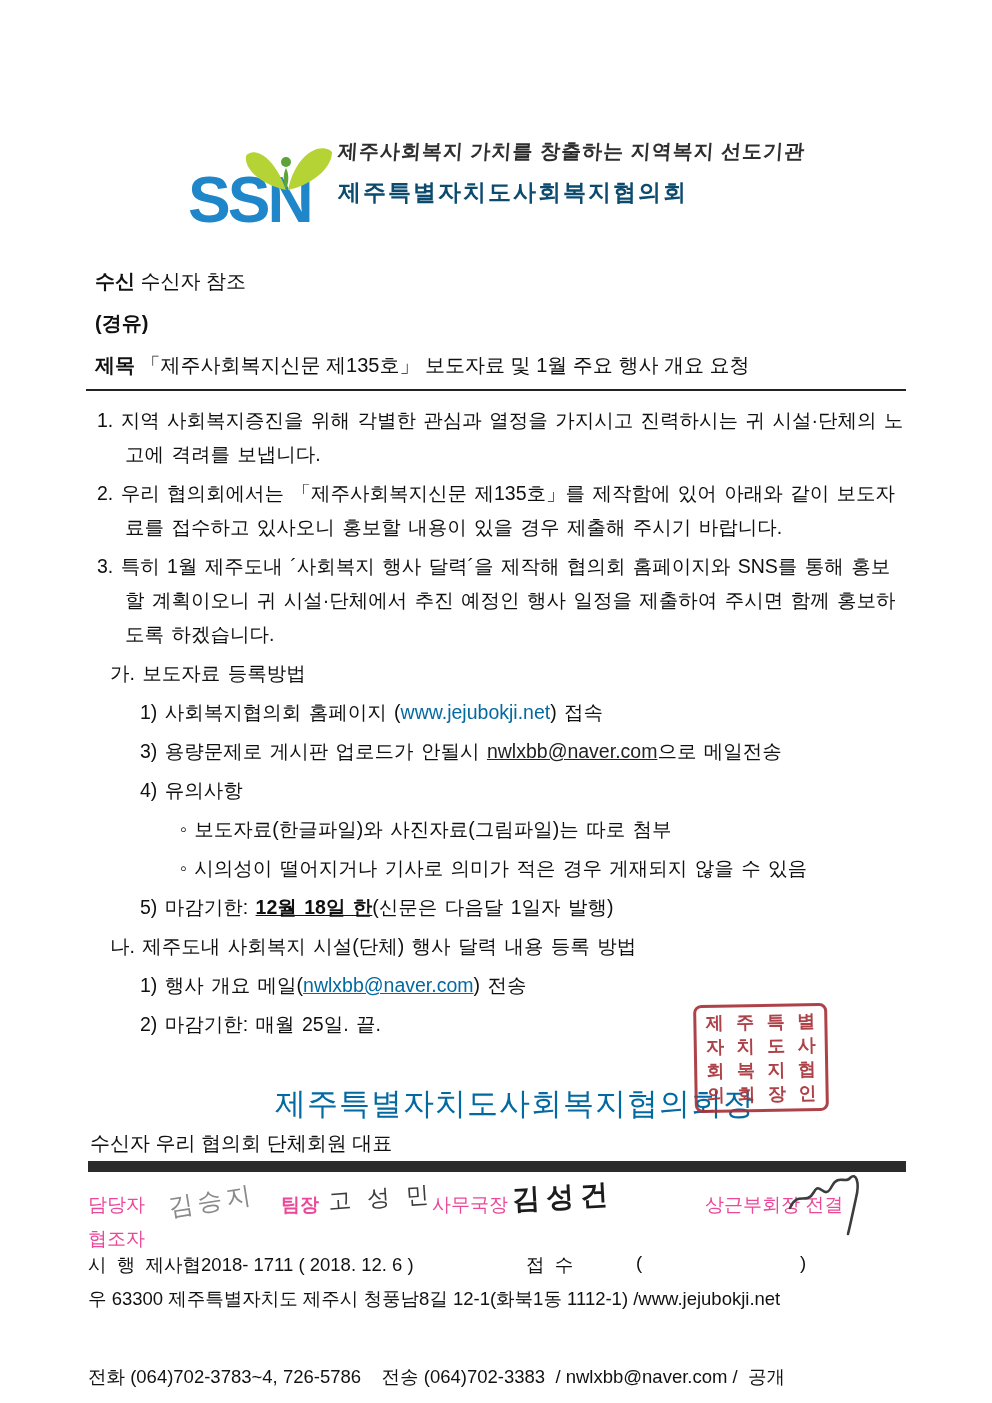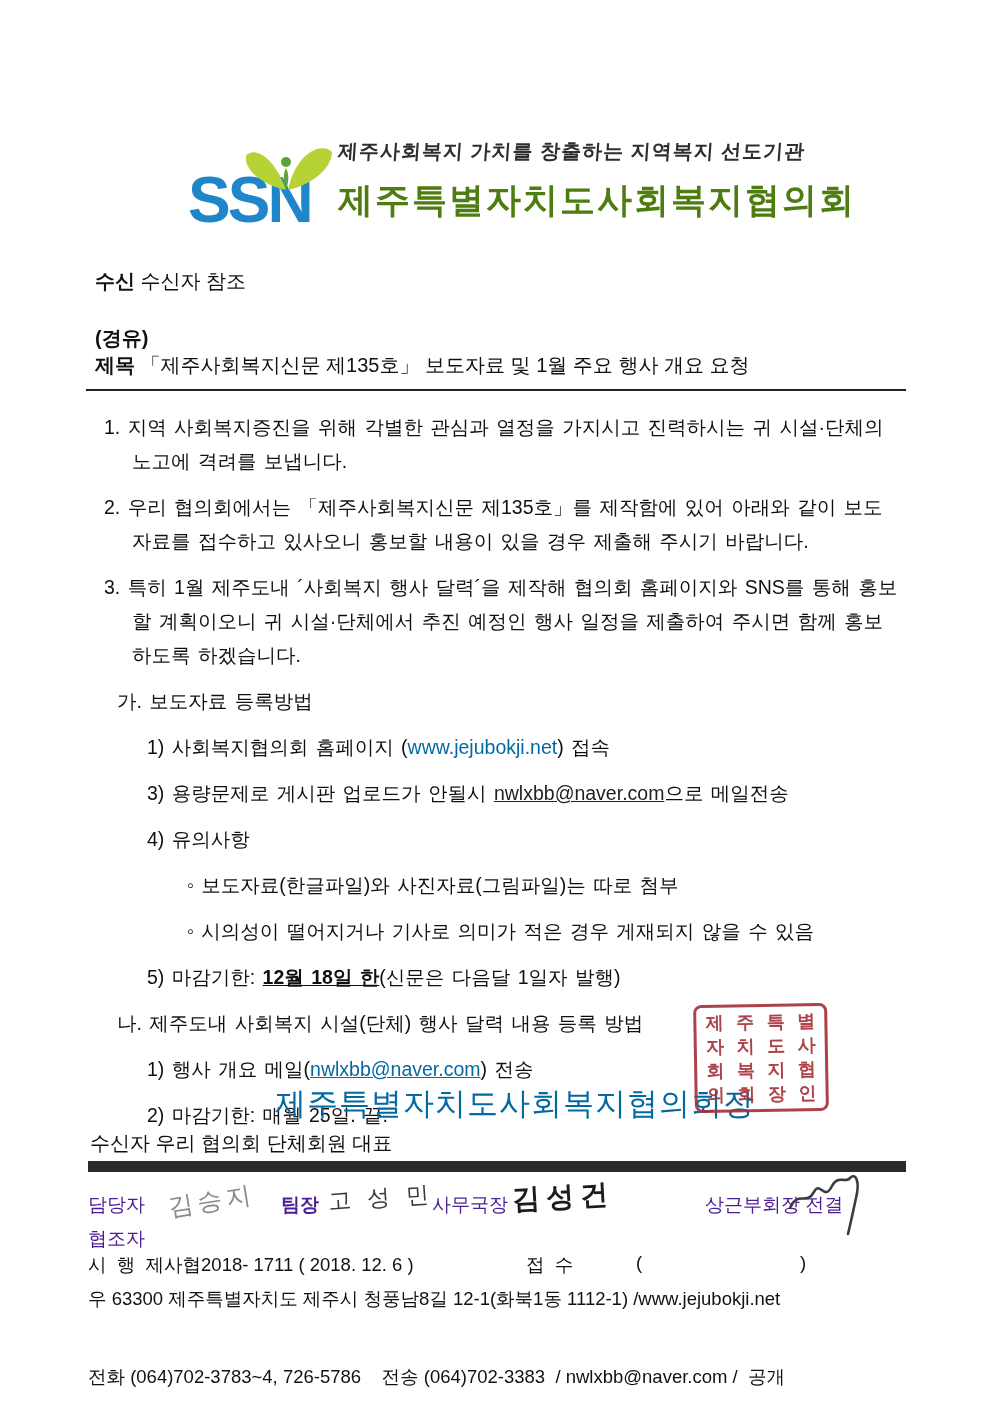--- a/index.html
+++ b/index.html
@@ -7,48 +7,48 @@
     position:relative;width:992px;height:1403px;margin:0 auto;background:#ffffff;
     font-family:"Liberation Sans","DejaVu Sans",sans-serif;color:#111;overflow:hidden;
   }
   
   .logo-block{position:absolute;left:188px;top:138px;width:640px;height:115px;}
   .ssn-wrap{position:absolute;left:0;top:8px;width:170px;height:105px;text-align:center;}
   .ssn-text{position:absolute;left:0;top:22px;font-size:64px;font-weight:800;letter-spacing:-3px;color:#1e86c9;line-height:1;}
   .leaf{position:absolute;left:52px;top:-6px;}
   .org-wrap{position:absolute;left:150px;top:0;width:490px;}
   .tagline{font-size:20px;font-weight:700;color:#2e2e2e;letter-spacing:1px;transform:skewX(-4deg);white-space:nowrap;}
-  .org-name{margin-top:12px;font-size:35px;font-weight:600;color:#4d7c0f;letter-spacing:2px;white-space:nowrap;}
+  .org-name{margin-top:12px;font-size:23px;font-weight:600;color:#0c4a6e;letter-spacing:2px;white-space:nowrap;}
   
   .hdr-row{position:absolute;left:95px;font-size:20px;white-space:pre-wrap;}
-  .lbl-b{font-weight:700;margin-top:15px;}
+  .lbl-b{font-weight:700;}
   .rule-thin{position:absolute;left:86px;top:389px;width:820px;height:2px;background:#222;}
   
   .body-flow{position:absolute;left:88px;top:398px;width:822px;font-size:19.5px;line-height:34px;color:#101010;word-break:break-all;word-spacing:2px;}
-  .body-flow p{margin:12px;}
+  .body-flow p{margin:5px;}
   .p-num{padding-left:32px;text-indent:-28px;}
   .p-sec{padding-left:17px;}
   .p-item{padding-left:47px;}
   .p-note{padding-left:87px;}
   .link-blue{color:#0369a1;}
   .link-blue.u{text-decoration:underline;}
   .email-black{color:#222;text-decoration:underline;}
   .bold-u{font-weight:700;text-decoration:underline;}
   
   .sign-title{position:absolute;left:165px;top:1038px;width:700px;text-align:center;font-size:31px;font-weight:400;letter-spacing:1px;color:#0369a1;margin-top:45px;}
   .seal{
     position:absolute;left:694px;top:1004px;width:134px;height:108px;box-sizing:border-box;
     border:3px solid #a8323a;border-radius:8px;display:grid;grid-template-columns:repeat(4,1fr);
     grid-template-rows:repeat(4,1fr);padding:3px;transform:rotate(-1deg);opacity:.92;background:rgba(255,255,255,0);
   }
   .seal div{display:flex;align-items:center;justify-content:center;font-size:18px;font-weight:700;color:#a8323a;line-height:1;}
   .recipient-footer{position:absolute;left:90px;top:1130px;font-size:20px;}
   .black-bar{position:absolute;left:88px;top:1161px;width:818px;height:11px;background:#2b2b2b;}
   
-  .ap{position:absolute;font-size:19px;color:#4c1d95;white-space:nowrap;}
+  .ap{position:absolute;font-size:19px;color:#ec4899;white-space:nowrap;}
   .sig1{position:absolute;left:168px;top:1184px;font-size:25px;color:#8a8a8a;transform:rotate(-9deg);letter-spacing:4px;}
   .sig2{position:absolute;left:328px;top:1182px;font-size:23px;color:#3c3c3c;transform:rotate(-4deg);letter-spacing:16px;}
   .sig3{position:absolute;left:512px;top:1178px;font-size:28px;font-weight:700;color:#1c1c1c;transform:rotate(-3deg);letter-spacing:6px;}
   .sig4{position:absolute;left:784px;top:1168px;}
   
   .ft-row{position:absolute;left:88px;width:822px;font-size:18.5px;color:#111;white-space:pre-wrap;}
   .ft-abs{position:absolute;top:0;white-space:pre-wrap;}
 </style>
 </head>
 <body>

